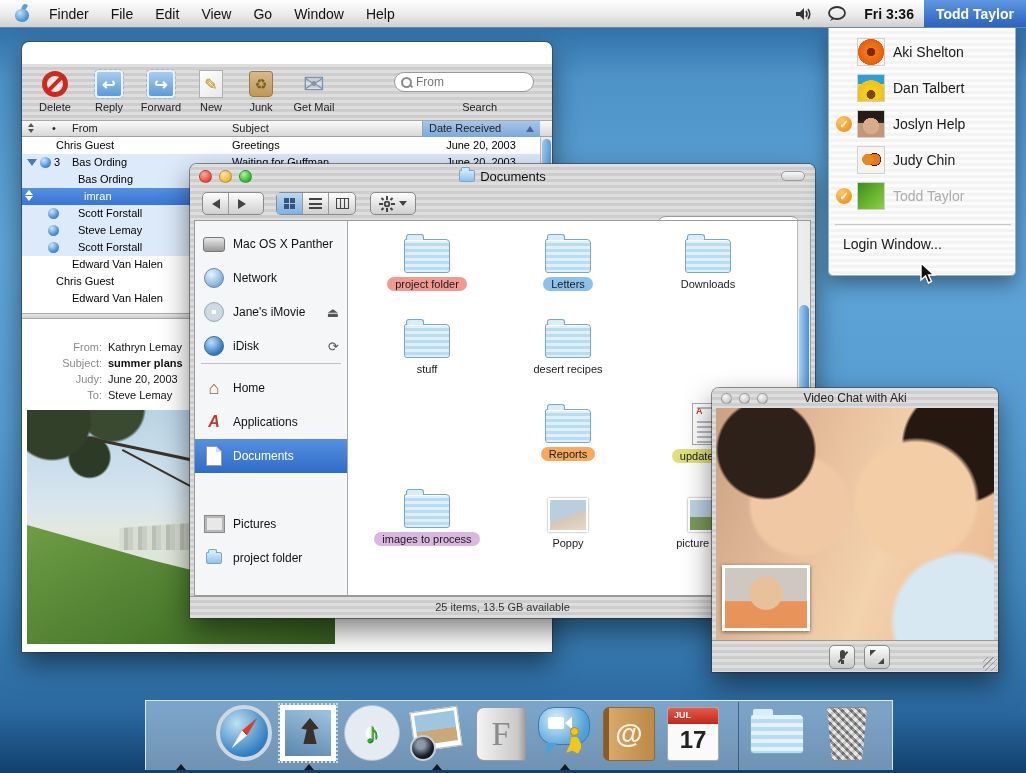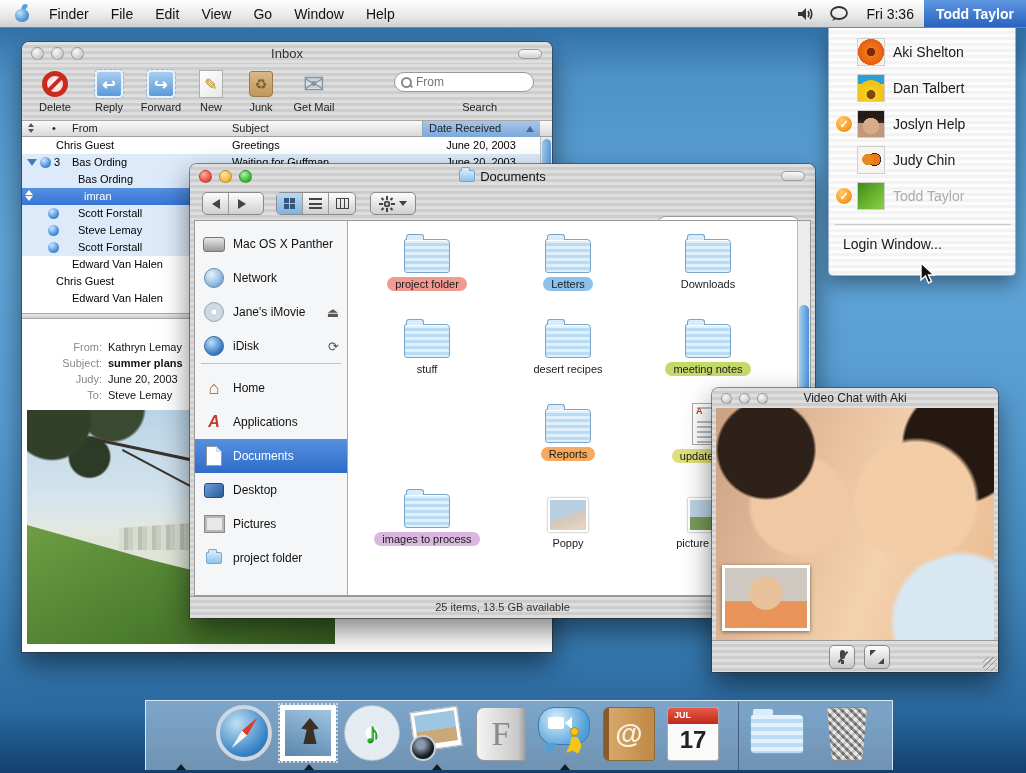--- a/index.html
+++ b/index.html
@@ -13,21 +13,21 @@
     background:linear-gradient(180deg,#ffffff,#e8e8e8 60%,#cfcfcf); border-bottom:1px solid #6a87a5;
     display:flex; align-items:center; font-size:14px; color:#111; }
   .mb-item { padding:0 11px; }
   .mb-bold { font-weight:normal; }
   #apple { width:16px; height:17px; margin:0 8px 0 14px; position:relative; }
   #apple .body { position:absolute; left:1px; top:4px; width:14px; height:13px; border-radius:45% 45% 48% 48%;
     background:radial-gradient(circle at 35% 30%,#bfe2f8,#5a9fd8 55%,#2f6fb0); }
   #apple .leaf { position:absolute; left:8px; top:-1px; width:5px; height:6px; border-radius:60% 0 60% 0;
     background:#5a9fd8; transform:rotate(20deg); }
   #mb-right { margin-left:auto; display:flex; align-items:center; height:100%; }
-  #mb-clock { padding:0 10px; font-size:14px; }
+  #mb-clock { padding:0 10px; font-size:14px;font-weight:bold; }
   #mb-user { height:100%; display:flex; align-items:center; padding:0 12px;
     background:linear-gradient(180deg,#5f97e0,#2a62c0); color:#fff; font-weight:bold; font-size:14px; }
   .mb-icn { margin:0 7px; display:flex; align-items:center; }
 
   
   #usermenu { position:absolute; left:828px; top:28px; width:188px; height:216px; z-index:40;
     background:repeating-linear-gradient(180deg,#fcfcfc 0 3px,#f3f3f3 3px 6px);
     border:1px solid #9ab0c4; border-top:none; border-radius:0 0 5px 5px; box-shadow:0 8px 20px rgba(0,0,0,.4); }
   .um-item { position:absolute; left:0; width:100%; height:36px; display:flex; align-items:center; }
   .um-check { position:absolute; left:6px; width:18px; height:18px; border-radius:50%;
@@ -276,27 +276,20 @@
 
   
   #cursor { position:absolute; left:920px; top:262px; z-index:60; }
 </style>
 </head>
 <body>
 
 <div id="desktop">
 
   <div class="win metal" id="mail" style="z-index:10;">
-    <div class="titlebar metal" id="mail-titlebar" style="height:22px;">
-      <span class="tlight tl-off"></span>
-      <span class="tlight tl-off"></span>
-      <span class="tlight tl-off"></span>
-      <span class="wtitle">Inbox</span>
-      <span class="minpill"></span>
-    </div>
     <div class="metal" id="mail-toolbar">
       <div class="mt-btn" style="left:8px;">
         <div class="mt-ic">
             <div class="ic-delete"></div>
           </div>
         <span>Delete</span>
       </div>
       <div class="mt-btn" style="left:62px;">
         <div class="mt-ic">
             <div class="stamp">
@@ -540,26 +533,20 @@
         <div class="sb-item" style="top:184px;">
           <span class="sb-ic i-app">A</span>
           <span>Applications</span>
         </div>
         <div class="sb-item sel" style="top:218px;">
           <span class="sb-ic">
               <i class="i-doc"></i>
             </span>
           <span>Documents</span>
         </div>
-        <div class="sb-item" style="top:252px;">
-          <span class="sb-ic">
-              <i class="i-desk"></i>
-            </span>
-          <span>Desktop</span>
-        </div>
         <div class="sb-item" style="top:286px;">
           <span class="sb-ic">
               <i class="i-pic"></i>
             </span>
           <span>Pictures</span>
         </div>
         <div class="sb-item" style="top:320px;">
           <span class="sb-ic">
               <i class="mini-folder"></i>
             </span>
@@ -580,24 +567,20 @@
           <div class="folder44"></div>
           <span class="flabel lab-none">Downloads</span>
         </div>
         <div class="fitem" style="left:14px; top:103px;">
           <div class="folder44"></div>
           <span class="flabel lab-none">stuff</span>
         </div>
         <div class="fitem" style="left:155px; top:103px;">
           <div class="folder44"></div>
           <span class="flabel lab-none">desert recipes</span>
-        </div>
-        <div class="fitem" style="left:295px; top:103px;">
-          <div class="folder44"></div>
-          <span class="flabel lab-green">meeting notes</span>
         </div>
         <div class="fitem" style="left:155px; top:188px;">
           <div class="folder44"></div>
           <span class="flabel lab-orange">Reports</span>
         </div>
         <div class="fitem" style="left:295px; top:182px;">
           <div class="file-doc">
               <span class="a">A</span>
               <i></i>
               <i style="margin-top:12px;"></i>

